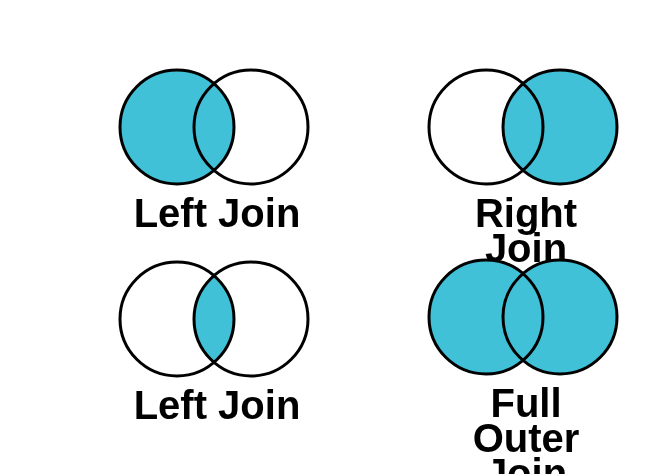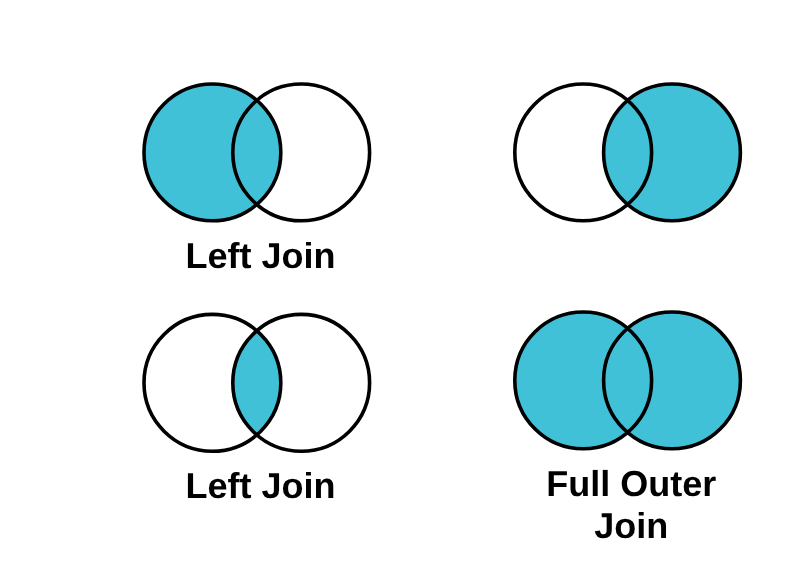--- a/index.html
+++ b/index.html
@@ -36,21 +36,21 @@
     stroke: #000000;
     stroke-width: 3;
   }
   .fill-shape {
     stroke: none;
   }
   .venn-label {
     margin: 8px 0 0 0;
     width: 175px;
     text-align: center;
-    font-size: 30px;
+    font-size: 40px;
     font-weight: bold;
     line-height: 35px;
     color: #000000;
   }
 </style>
 </head>
 <body>
 
 <div class="stage">
 
@@ -66,20 +66,21 @@
   </figure>
 
   <figure class="venn-cell tr">
     <svg class="venn-svg" viewBox="0 0 202 122">
       <circle class="fill-shape" cx="61" cy="61" r="57" fill="none"></circle>
       <circle class="fill-shape" cx="135" cy="61" r="57" fill="#41C1D8"></circle>
       <path class="fill-shape" d="M98 17.64 A57 57 0 0 1 98 104.36 A57 57 0 0 1 98 17.64 Z" fill="none"></path>
       <circle class="outline" cx="61" cy="61" r="57"></circle>
       <circle class="outline" cx="135" cy="61" r="57"></circle>
     </svg>
+    <figcaption class="venn-label">Right Join</figcaption>
   </figure>
 
   <figure class="venn-cell bl">
     <svg class="venn-svg" viewBox="0 0 202 122">
       <circle class="fill-shape" cx="61" cy="61" r="57" fill="none"></circle>
       <circle class="fill-shape" cx="135" cy="61" r="57" fill="none"></circle>
       <path class="fill-shape" d="M98 17.64 A57 57 0 0 1 98 104.36 A57 57 0 0 1 98 17.64 Z" fill="#41C1D8"></path>
       <circle class="outline" cx="61" cy="61" r="57"></circle>
       <circle class="outline" cx="135" cy="61" r="57"></circle>
     </svg>

